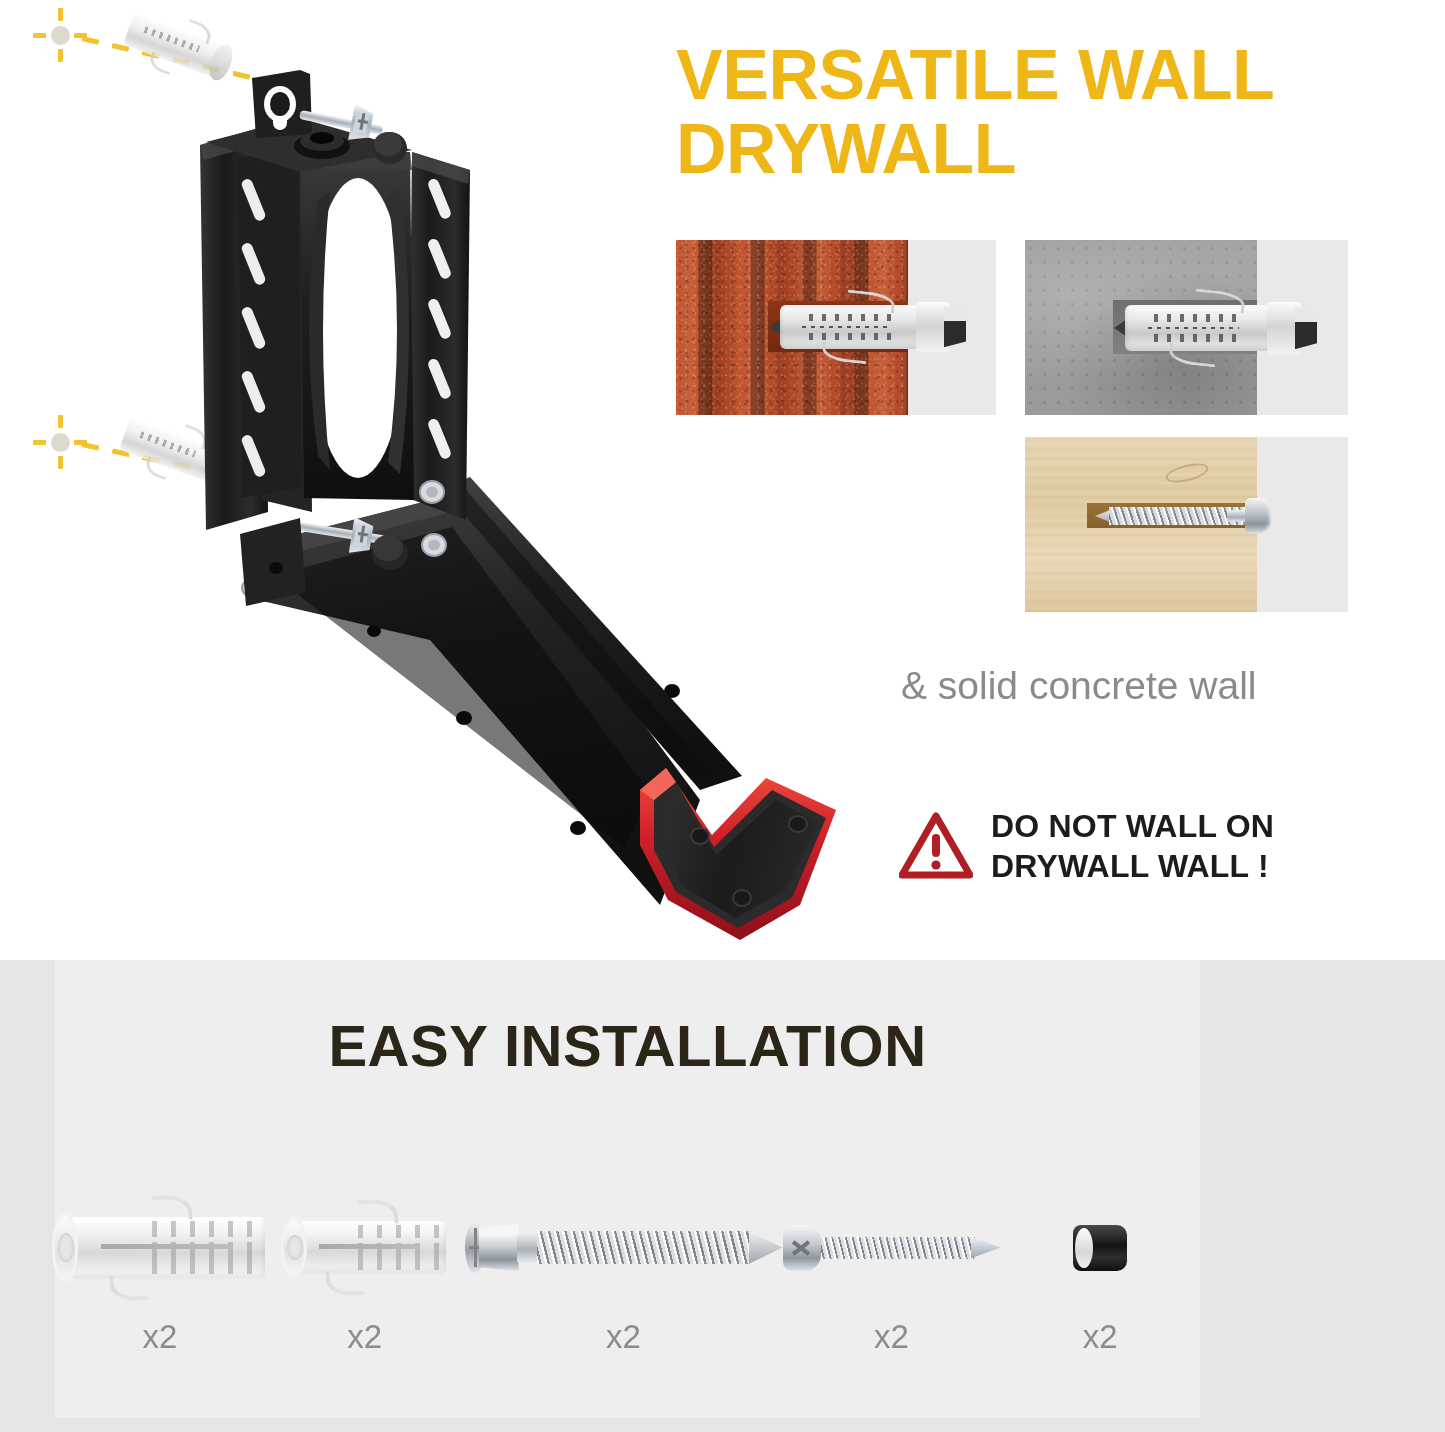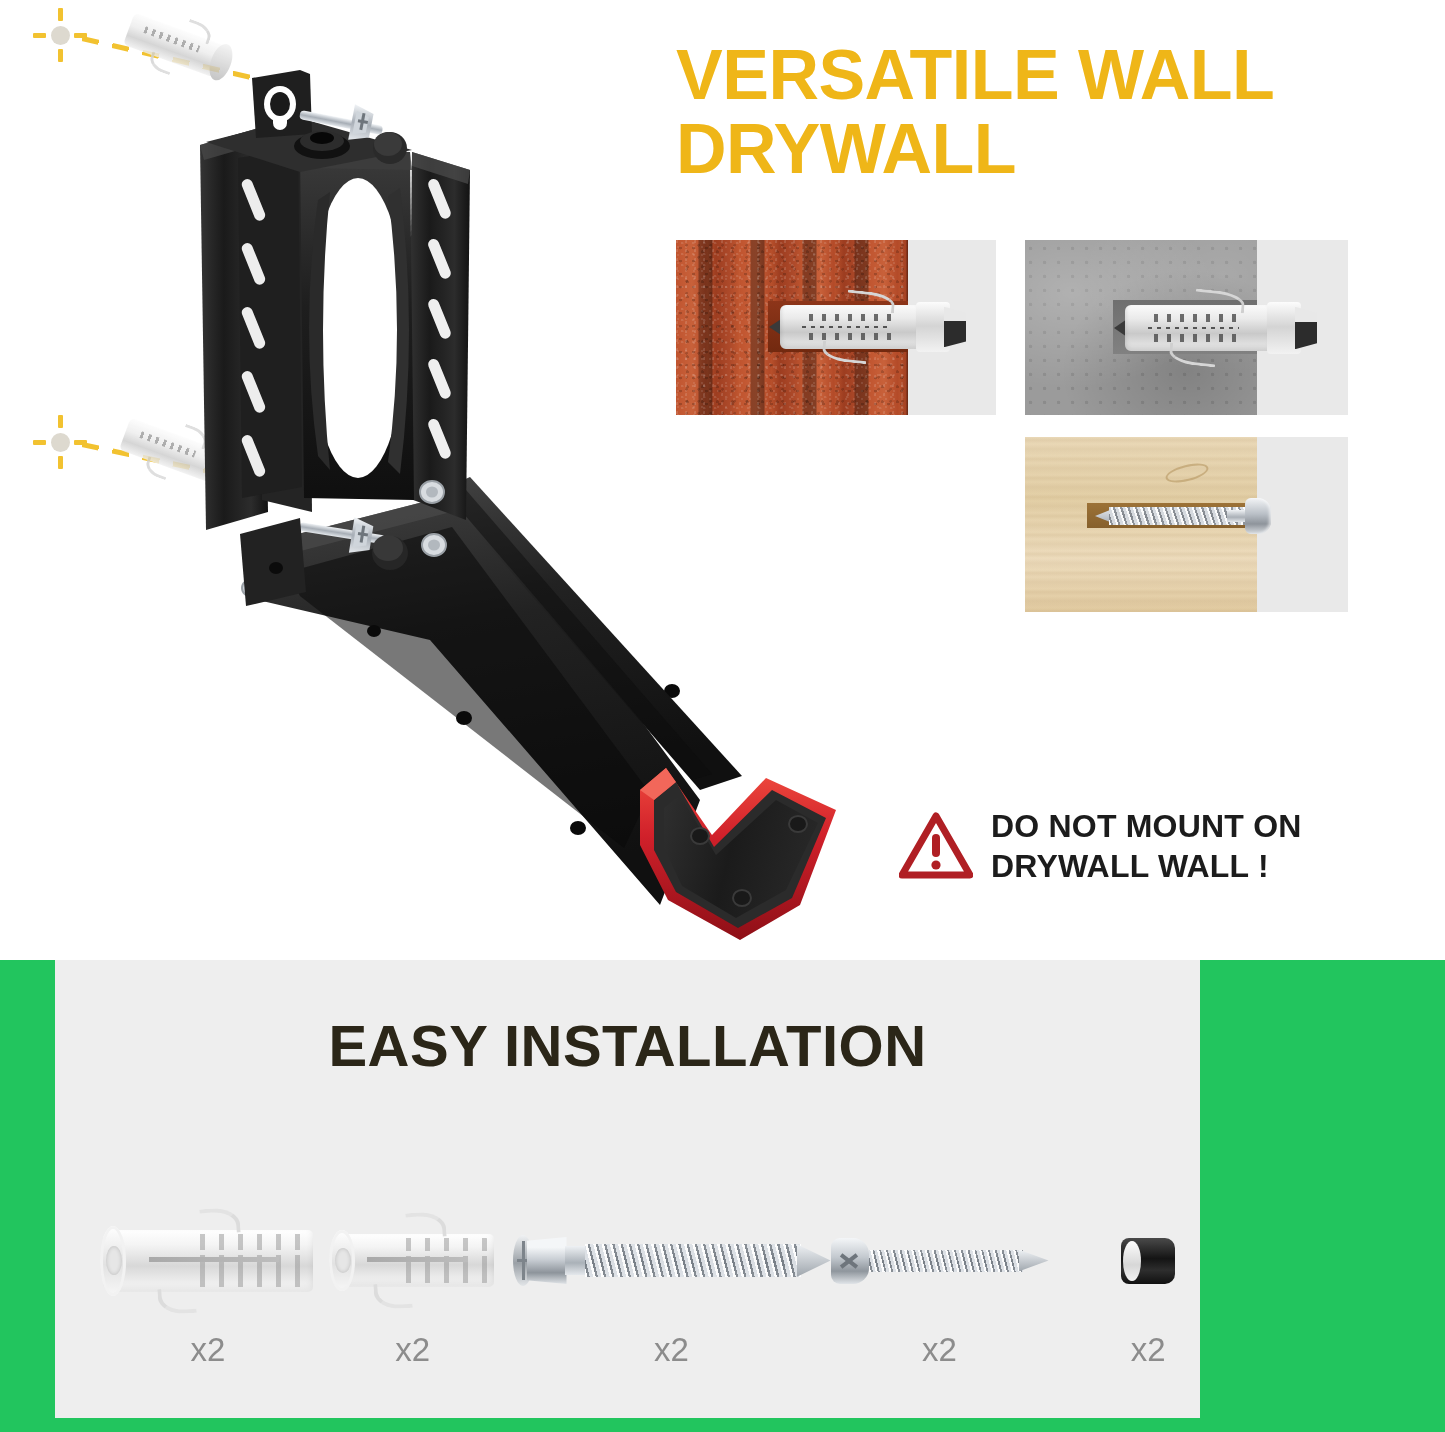--- a/index.html
+++ b/index.html
@@ -1,18 +1,18 @@
 <!DOCTYPE html>
 <html><head>
 <meta charset="utf-8">
 <title>Versatile Wall Mounting</title>
 <style>
   *{box-sizing:border-box;margin:0;padding:0;}
   html,body{width:1445px;height:1432px;background:#ffffff;font-family:"Liberation Sans",sans-serif;overflow:hidden;}
-  #page{position:relative;width:1445px;height:1432px;background:#22c55e;}
+  #page{position:relative;width:1445px;height:1432px;background:#e5e5e5;}
 
   
   #top-section{position:absolute;left:0;top:0;width:1445px;height:960px;background:#ffffff;}
 
   
   #headline{position:absolute;left:676px;top:38px;width:768px;
     font-size:70px;line-height:74px;font-weight:700;letter-spacing:-0.5px;
     color:#EFB618;font-family:"Liberation Sans",sans-serif;}
   #headline .ln{display:block;white-space:nowrap;}
   #headline .ln2{}
@@ -164,22 +164,22 @@
   #bracket{position:absolute;left:0;top:0;width:900px;height:960px;}
 
   
   #bottom-section{position:absolute;left:55px;top:960px;width:1145px;height:458px;
     background:#eeeeee;}
   #easy-title{position:absolute;left:0;top:52px;width:100%;text-align:center;
     font-size:58px;font-weight:700;color:#2b2618;letter-spacing:0.5px;}
   #easy-sub{position:absolute;left:0;top:125px;width:100%;text-align:center;
     font-size:38px;font-weight:400;color:#8e8e8e;}
 
-  #hardware-row{position:absolute;left:0;top:228px;width:100%;height:215px;
-    display:flex;align-items:flex-start;margin-left:48px;}
+  #hardware-row{position:absolute;left:0;top:215px;width:100%;height:215px;
+    display:flex;align-items:flex-start;}
   .hw-cell{flex:1 1 0;position:relative;height:215px;display:flex;flex-direction:column;align-items:center;}
   .hw-art{position:relative;width:100%;height:145px;display:flex;align-items:center;justify-content:center;}
   .hw-qty{font-size:33px;color:#8c8c8c;font-weight:400;line-height:1;}
 
   
   .plug{position:relative;}
   .plug .pb{position:absolute;inset:0;border-radius:9px 5px 5px 9px;
     background:linear-gradient(180deg,#ffffff 0%,#f4f4f4 24%,#d8d8d8 58%,#ececec 82%,#fbfbfb 100%);
     box-shadow:inset 0 -4px 7px rgba(0,0,0,.09);}
   .plug .lip{position:absolute;left:-3px;top:-4px;width:26px;height:calc(100% + 8px);
@@ -303,30 +303,31 @@
       </div>
       <div id="screw-wood">
         <div class="point"></div>
         <div class="shank"></div>
         <div class="neck"></div>
         <div class="panhead"></div>
       </div>
     </div>
 
     <div id="supports-text">
+      <span>&amp; solid concrete wall</span>
     </div>
 
     <div id="warning-block">
       <svg id="warn-icon" viewBox="0 0 74 70">
         <path d="M37 5 L71 64 L3 64 Z" fill="none" stroke="#B01F24" stroke-width="7" stroke-linejoin="round"></path>
         <rect x="33" y="23" width="8" height="23" rx="4" fill="#B01F24"></rect>
         <circle cx="37" cy="54" r="4.6" fill="#B01F24"></circle>
       </svg>
       <div id="warn-text">
-        <span>DO NOT MOUNT ON</span>
+        <span>DO NOT WALL ON</span>
         <span>DRYWALL WALL !</span>
       </div>
     </div>
 
     <div id="product">
 
       <div class="guide">
         <div class="star" style="left:33px;top:8px;">
           <i class="u"></i>
             <i class="d"></i>

